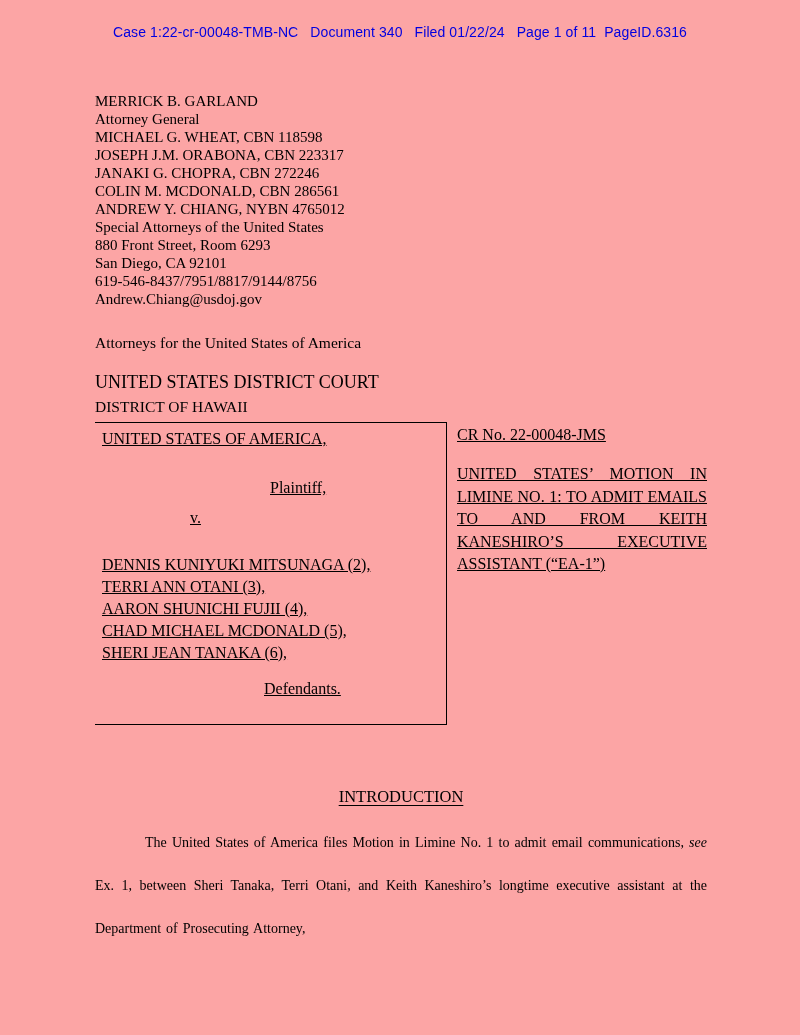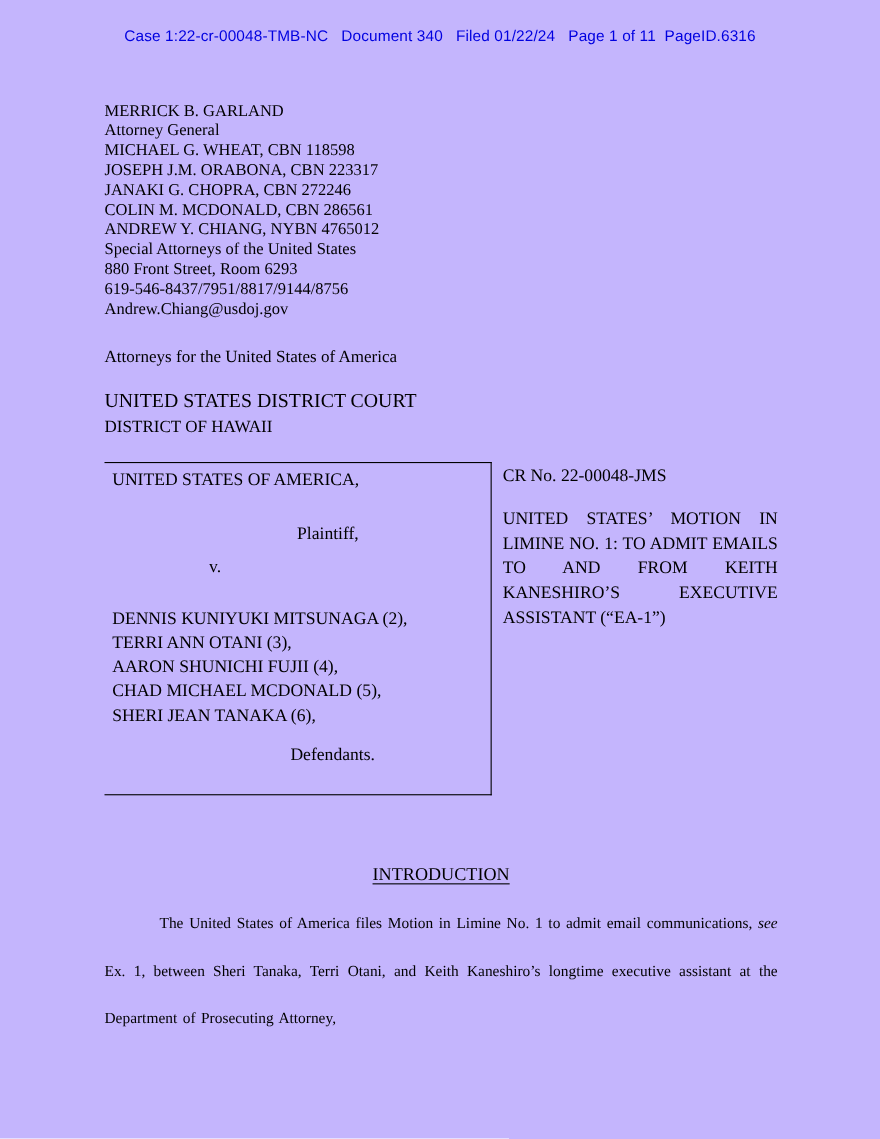--- a/index.html
+++ b/index.html
@@ -1,38 +1,38 @@
 <!DOCTYPE html>
 <html><head>
 <meta charset="utf-8">
 <style>
   html,body { margin:0; padding:0; background:#ffffff; }
   body { width:800px; height:1035px; font-family:"Liberation Serif", serif; color:#000; }
-  .page { position:relative; width:800px; height:1035px; overflow:hidden; background:#c4b5fd; }
+  .page { position:relative; width:800px; height:1035px; overflow:hidden; background:#fca5a5; }
 
   .stamp {
     position:absolute; top:24px; left:0; width:100%;
     text-align:center;
     font-family:"Liberation Sans", sans-serif;
     font-size:14px; letter-spacing:0.1px;
     color:#0000e0;
     white-space:pre;
   }
 
   .content { position:absolute; left:95px; top:92px; width:612px; }
 
   .atty-block .atty-line { font-size:15px; line-height:18px; }
 
   .attorneys-for { margin-top:26px; font-size:15.5px; }
 
   .court { text-align:left; margin-top:20px; }
   .court-title { font-size:18px; }
   .court-district { font-size:15.5px; margin-top:5px; }
 
-  .caption { display:flex; margin-top:22px; }
+  .caption { display:flex; margin-top:6px;text-decoration:underline; }
   .caption-left {
     width:352px; box-sizing:border-box;
     border-top:1.5px solid #000;
     border-right:1.5px solid #000;
     border-bottom:1.5px solid #000;
     padding:5px 6px 24px 7px;
     font-size:16px;
   }
   .plaintiff-name { line-height:22px; }
   .plaintiff-label { margin-top:27px; padding-left:168px; line-height:22px; }
@@ -70,20 +70,21 @@
     <div class="atty-block">
       <div class="atty-line">MERRICK B. GARLAND</div>
       <div class="atty-line">Attorney General</div>
       <div class="atty-line">MICHAEL G. WHEAT, CBN 118598</div>
       <div class="atty-line">JOSEPH J.M. ORABONA, CBN 223317</div>
       <div class="atty-line">JANAKI G. CHOPRA, CBN 272246</div>
       <div class="atty-line">COLIN M. MCDONALD, CBN 286561</div>
       <div class="atty-line">ANDREW Y. CHIANG, NYBN 4765012</div>
       <div class="atty-line">Special Attorneys of the United States</div>
       <div class="atty-line">880 Front Street, Room 6293</div>
+      <div class="atty-line">San Diego, CA 92101</div>
       <div class="atty-line">619-546-8437/7951/8817/9144/8756</div>
       <div class="atty-line">Andrew.Chiang@usdoj.gov</div>
     </div>
 
     <div class="attorneys-for">Attorneys for the United States of America</div>
 
     <div class="court">
       <div class="court-title">UNITED STATES DISTRICT COURT</div>
       <div class="court-district">DISTRICT OF HAWAII</div>
     </div>

